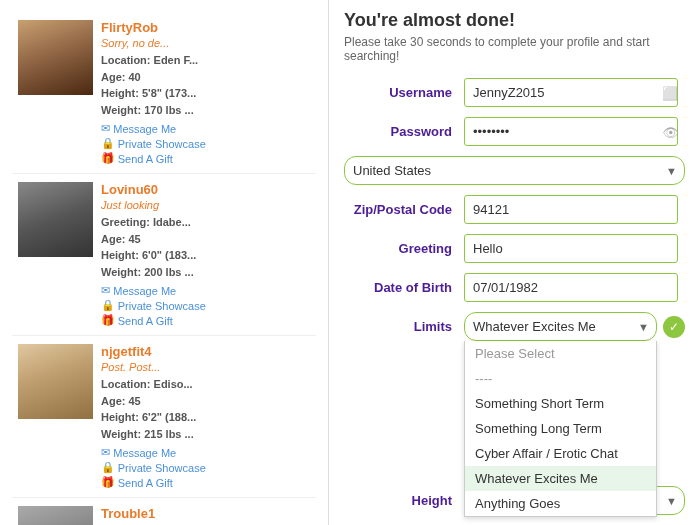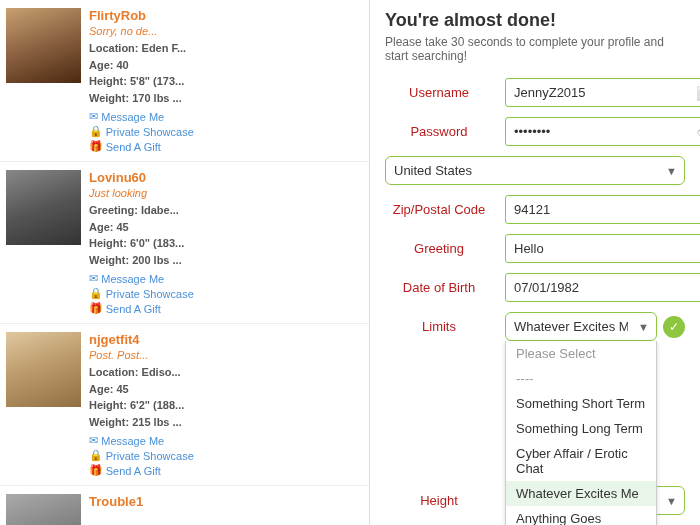--- a/index.html
+++ b/index.html
@@ -8,25 +8,25 @@
       font-size: 13px;
       background: #f0f0f0;
       width: 700px;
       height: 525px;
       overflow: hidden;
       display: flex;
     }
 
     
     .left-panel {
-      width: 370px;
+      width: 329px;
       background: #fff;
       overflow: hidden;
       border-right: 1px solid #ddd;
-      padding: 0;
+      padding: 12px;
     }
 
     .profile-card {
       display: flex;
       padding: 8px 6px;
       border-bottom: 1px solid #eee;
       align-items: flex-start;
     }
 
     .avatar {
@@ -113,25 +113,26 @@
 
     .form-row {
       display: flex;
       align-items: center;
       margin-bottom: 10px;
       position: relative;
     }
 
     .form-label {
       width: 120px;
-      text-align: center;
+      text-align: right;
       padding-right: 12px;
-      color: #b91c1c;
+      color: #4c1d95;
       font-size: 13px;
       flex-shrink: 0;
+      font-weight: bold;
     }
 
     .form-input {
       flex: 1;
       border: 1px solid #ccc;
       border-radius: 3px;
       padding: 6px 28px 6px 8px;
       font-size: 13px;
       outline: none;
       color: #333;
@@ -170,21 +171,21 @@
     }
 
     .select-wrapper {
       flex: 1;
       position: relative;
     }
 
     .form-select {
       width: 100%;
       border: 1px solid #8dc63f;
-      border-radius: 6px;
+      border-radius: 12px;
       padding: 6px 28px 6px 8px;
       font-size: 13px;
       outline: none;
       color: #333;
       appearance: none;
       background: white;
       cursor: pointer;
     }
 
     .select-arrow {

